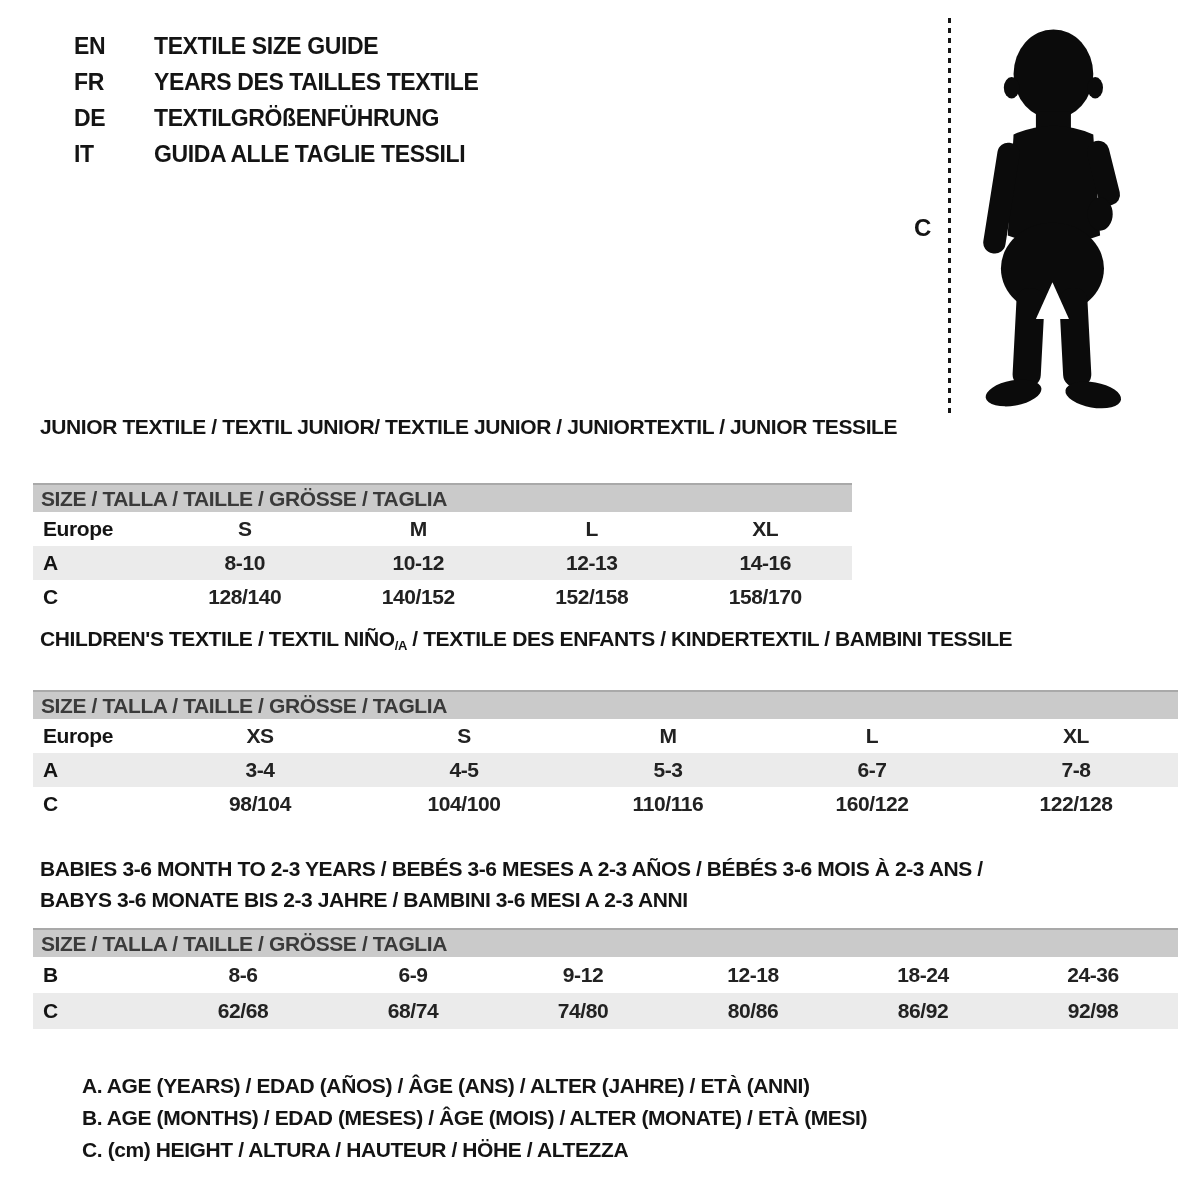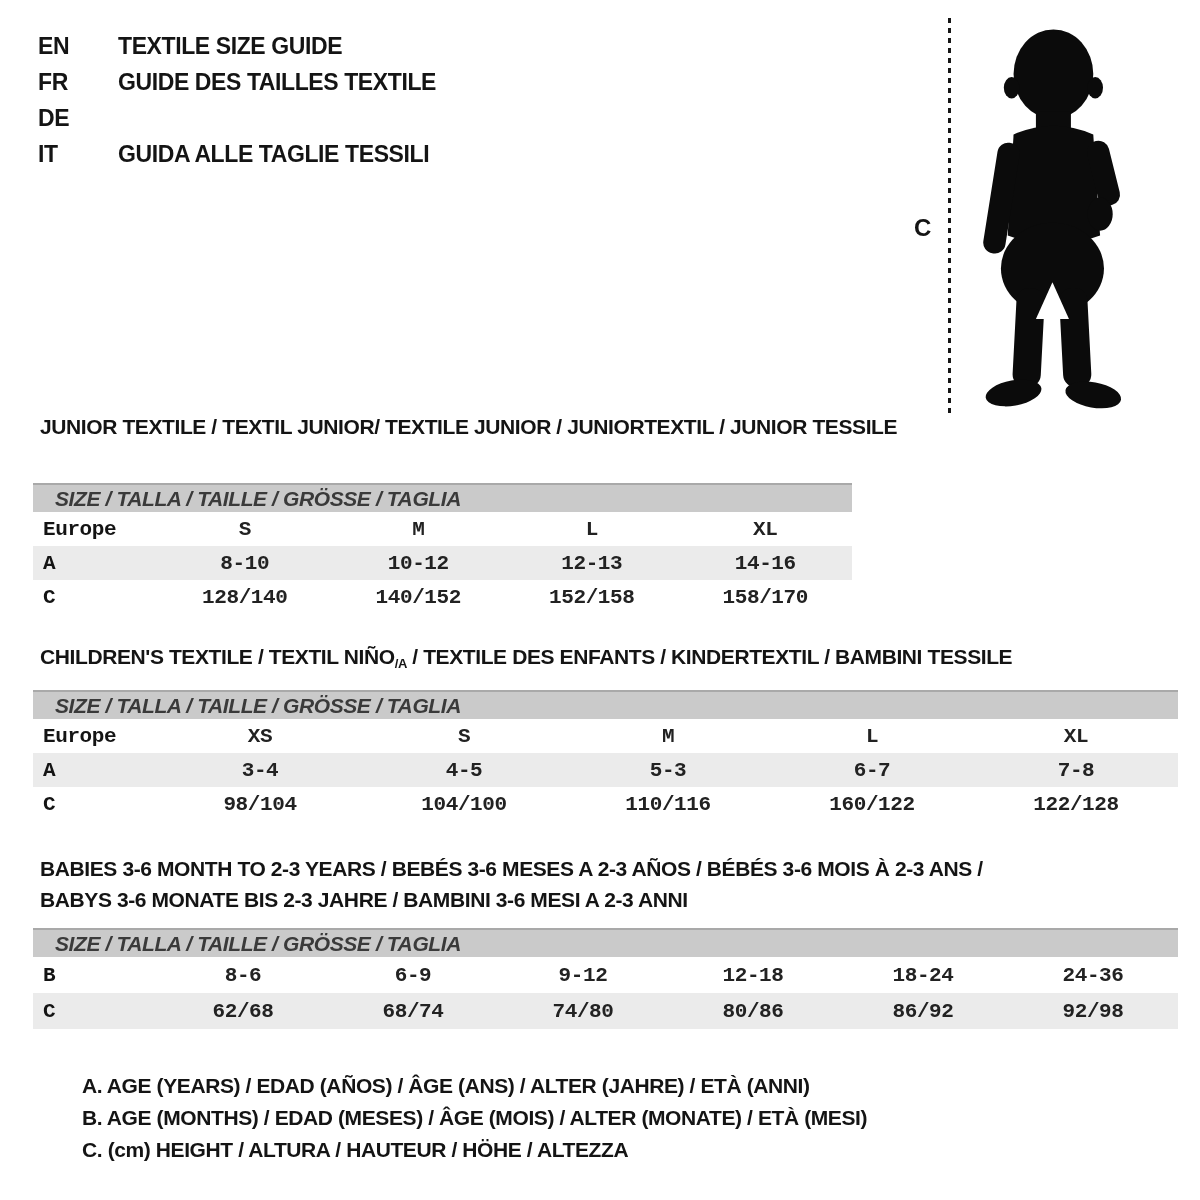--- a/index.html
+++ b/index.html
@@ -11,68 +11,69 @@
   }
   html,body{margin:0;padding:0;background:#fff;}
   .page{
     position:relative;width:1200px;height:1200px;background:#fff;overflow:hidden;
     font-family:"Liberation Sans","DejaVu Sans",sans-serif;
     font-weight:700;color:var(--ink);letter-spacing:-0.4px;
   }
   
   .langs{position:absolute;left:38px;top:28px;}
   .lang-row{display:flex;height:36px;align-items:center;font-size:23px;}
-  .lang-code{width:80px;}
+  .lang-code{width:80px;margin-left:36px;}
   
   .dash-line{
     position:absolute;left:948px;top:18px;width:3px;height:400px;
     background:repeating-linear-gradient(to bottom,#161616 0 5px,transparent 5px 10px);
   }
   .c-label{position:absolute;left:914px;top:214px;font-size:24px;}
   .toddler{position:absolute;left:963px;top:18px;}
   
   .heading{position:absolute;left:40px;font-size:21px;line-height:31px;white-space:nowrap;}
   .heading .sub{font-size:13px;vertical-align:-4px;}
   .h-0{top:411px;}
-  .h-1{top:641px;}
+  .h-1{top:623px;}
   .h-2{top:853px;}
   .size-table{position:absolute;left:33px;}
   .t-0{top:483px;width:819px;}
   .t-1{top:690px;width:1145px;}
   .t-2{top:928px;width:1145px;}
   .band{
     height:27px;background:var(--band);border-top:2px solid var(--band-edge);
-    display:flex;align-items:center;padding-left:22px;
-    font-size:21px;color:var(--band-text);font-style:italic;
+    display:flex;align-items:center;padding-left:8px;
+    font-size:21px;color:var(--band-text);
   }
-  .trow{display:grid;height:34px;align-items:center;font-size:21px;font-family:Liberation Mono, monospace;}
+  .trow{display:grid;height:34px;align-items:center;font-size:21px;}
   .t-2 .trow{height:36px;}
   .trow.shade{background:var(--shade);}
   .trow .lbl{padding-left:10px;}
   .trow .val{text-align:center;color:#222;}
   
   .legend{position:absolute;left:40px;top:1070px;margin-left:42px;}
   .legend-line{height:32px;line-height:32px;font-size:21px;white-space:nowrap;}
 </style>
 </head>
 <body>
 
 <div class="page">
 
   <div class="langs">
       <div class="lang-row">
         <span class="lang-code">EN</span>
         <span class="lang-title">TEXTILE SIZE GUIDE</span>
       </div>
       <div class="lang-row">
         <span class="lang-code">FR</span>
-        <span class="lang-title">GUIDE DES TAILLES TEXTILE</span>
+        <span class="lang-title">YEARS DES TAILLES TEXTILE</span>
       </div>
       <div class="lang-row">
         <span class="lang-code">DE</span>
+        <span class="lang-title">TEXTILGRÖßENFÜHRUNG</span>
       </div>
       <div class="lang-row">
         <span class="lang-code">IT</span>
         <span class="lang-title">GUIDA ALLE TAGLIE TESSILI</span>
       </div>
     </div>
 
   <div class="dash-line"></div>
   <div class="c-label">C</div>
 

